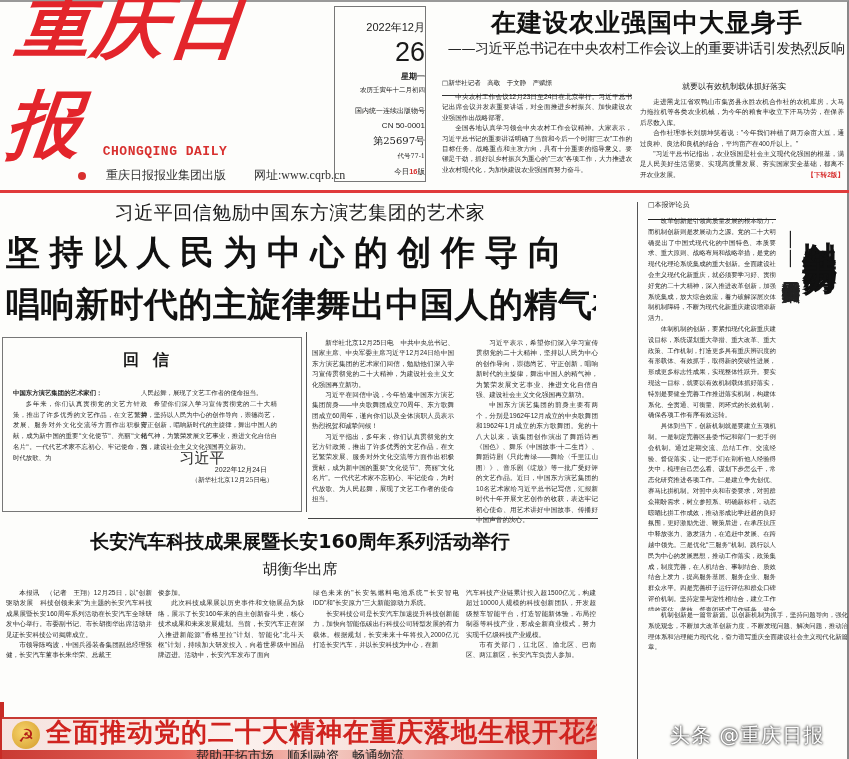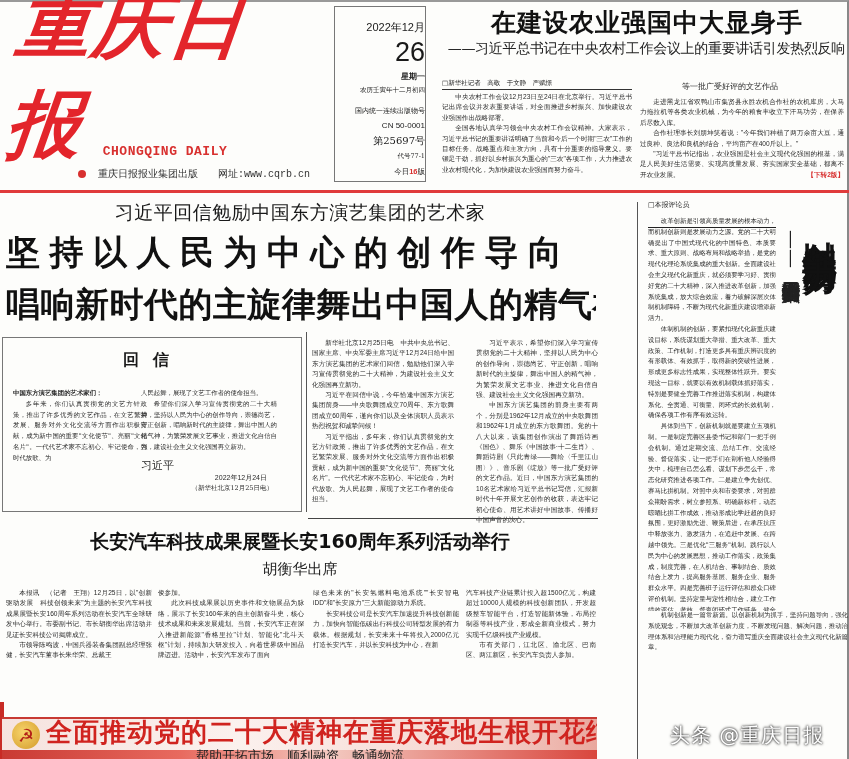--- a/index.html
+++ b/index.html
@@ -3,59 +3,59 @@
 <meta charset="utf-8">
 <style>
 *{box-sizing:border-box;margin:0;padding:0}
 html,body{width:849px;height:759px;overflow:hidden;background:#fff}
 body{position:relative;font-family:"DejaVu Serif","Liberation Serif",serif;color:#1a1a1a}
 .page{position:absolute;left:0;top:0;width:849px;height:759px;border-top:2px solid #999;border-right:2px solid #888;background:#fdfdfb}
 .abs{position:absolute}
 
 .logo{left:12px;top:14px;width:300px;height:120px;display:flex;align-items:center;justify-content:center;color:#e3252b;font-family:"DejaVu Serif",serif;font-size:74px;font-weight:bold;letter-spacing:2px;font-style:italic;transform:skewX(-6deg)}
 .logo-en{left:80px;top:142px;width:170px;text-align:center;color:#d8302f;font-family:Liberation Mono, monospace;font-size:13px;font-weight:bold;letter-spacing:0.5px}
-.publisher{left:78px;top:165px;font-family:Liberation Mono, monospace;font-size:10px;color:#333;display:flex;align-items:center;gap:12px}
+.publisher{left:78px;top:165px;font-family:Liberation Serif, serif;font-size:12px;color:#333;display:flex;align-items:center;gap:20px}
 .pub-logo{width:8px;height:8px;border-radius:50%;background:#d8302f;display:inline-block}
 .datebox{left:334px;top:4px;width:92px;height:176px;border:1.5px solid #777;display:flex;flex-direction:column;align-items:flex-end;font-family:"Liberation Sans",sans-serif}
 .datebox .ym{margin-top:13px;font-size:11px}
 .datebox .day{font-size:27px;line-height:30px;margin-top:2px}
 .datebox .wk{font-size:8px;font-weight:bold;margin-top:4px}
 .datebox .lunar{font-size:6.5px;margin-top:4px;font-family:"DejaVu Serif",serif}
 .datebox .reg{font-size:7px;margin-top:11px}
 .datebox .cn{font-size:8px;margin-top:5px}
 .datebox .iss{font-size:10px;margin-top:4px;font-family:"DejaVu Serif",serif}
 .datebox .code{font-size:6.5px;margin-top:4px;font-family:"DejaVu Serif",serif}
 .datebox .pages{font-size:7.5px;margin-top:6px}
 .datebox .pages b{color:#d8302f;font-weight:bold}
 .redrule{left:0;top:188px;width:849px;height:3px;background:#e03b3b}
 
 .top-head{left:447px;top:4px;width:400px;font-family:Liberation Sans, sans-serif;font-weight:bold;font-size:25px;letter-spacing:1px;text-align:center;color:#111}
 .top-sub{left:440px;top:38px;width:409px;font-size:14px;color:#222;white-space:nowrap;text-align:right;padding-right:4px;letter-spacing:-0.3px}
-.top-byline{left:442px;top:77px;width:190px;font-size:6.5px;border-bottom:1px solid #333;padding-bottom:1px}
+.top-byline{left:442px;top:77px;width:190px;font-size:6.5px;border-bottom:1px solid #333;padding-bottom:7px}
 .top-side{left:682px;top:79px;font-family:"Liberation Sans",sans-serif;font-size:8px;color:#222}
 .body-s{font-family:"Liberation Sans",sans-serif;font-size:6.6px;line-height:10.4px;color:#2a2a2a;text-align:justify}
 .body-serif{font-family:"DejaVu Serif",serif;font-size:6.4px;line-height:10.8px;color:#2a2a2a;text-align:justify}
 .ind{text-indent:2em}
 .more{color:#d8302f;font-weight:bold;float:right}
 
 .kicker{left:70px;top:198px;width:460px;text-align:center;font-size:19px;color:#1a1a1a;letter-spacing:0.5px}
 .mainhead1{left:6px;top:228px;width:590px;font-family:"DejaVu Sans",sans-serif;font-weight:bold;font-size:34px;letter-spacing:9.5px;white-space:nowrap;overflow:hidden;color:#111}
 .mainhead2{left:6px;top:280px;width:590px;font-family:"DejaVu Sans",sans-serif;font-weight:bold;font-size:34px;letter-spacing:0.5px;white-space:nowrap;overflow:hidden;color:#111}
 .letterbox{left:2px;top:335px;width:300px;height:175px;border:1.5px solid #777}
 .letter-title{left:0;top:12px;width:300px;text-align:center;font-family:Liberation Mono, monospace;font-weight:bold;font-size:16px;letter-spacing:14px}
 .letter-c1{left:10px;top:50px;width:134px}
 .letter-c2{left:138px;top:50px;width:136px}
-.sig{text-align:left;font-size:11px;margin-top:8px;padding-right:14px}
+.sig{text-align:center;font-size:15px;margin-top:0;padding-right:14px}
 .sigdate{text-align:right;font-family:"Liberation Sans",sans-serif;font-size:7px;padding-right:10px;margin-top:1px}
 .sigsrc{text-align:right;font-size:6.5px;padding-right:4px}
 .mid-col1{left:312px;top:336px;width:142px}
 .mid-col2{left:476px;top:336px;width:122px}
 .vline{width:1px;background:#555}
 
-.comm-label{left:648px;top:198px;width:128px;font-size:7px;border-bottom:1px solid #222;padding-bottom:17px}
+.comm-label{left:648px;top:198px;width:128px;font-size:7px;border-bottom:1px solid #222;padding-bottom:9px}
 .comm-body{left:648px;top:214px;width:128px}
 .comm-body2{left:648px;top:608px;width:200px}
 .comm-head{left:800px;top:212px;width:40px;font-family:"DejaVu Sans",sans-serif;font-weight:bold;font-size:34px;line-height:40px;writing-mode:vertical-rl;color:#111;letter-spacing:2px;height:380px}
 .comm-sub{left:778px;top:228px;width:24px;font-size:19px;line-height:20px;writing-mode:vertical-rl;color:#222;height:330px}
 
 .car-head{left:40px;top:527px;width:520px;text-align:center;font-family:"DejaVu Sans",sans-serif;font-weight:bold;font-size:19px;color:#111}
 .car-sub{left:180px;top:558px;width:240px;text-align:center;font-size:15px;color:#222}
 .car-c1{left:6px;top:586px;width:146px}
 .car-c2{left:158px;top:586px;width:146px}
 .car-c3{left:313px;top:586px;width:146px}
@@ -94,21 +94,21 @@
     <div class="pages"><span>今日</span><b>16</b><span>版</span></div>
   </div>
 
   <div class="abs top-head">在建设农业强国中大显身手</div>
   <div class="abs top-sub">——习近平总书记在中央农村工作会议上的重要讲话引发热烈反响</div>
   <div class="abs top-byline">□新华社记者　高敬　于文静　严赋憬</div>
   <div class="abs body-s" style="left:442px;top:90px;width:190px">
     <p class="ind">中央农村工作会议12月23日至24日在北京举行。习近平总书记出席会议并发表重要讲话，对全面推进乡村振兴、加快建设农业强国作出战略部署。</p>
     <p class="ind">全国各地认真学习领会中央农村工作会议精神。大家表示，习近平总书记的重要讲话明确了当前和今后一个时期"三农"工作的目标任务、战略重点和主攻方向，具有十分重要的指导意义。要铆足干劲，抓好以乡村振兴为重心的"三农"各项工作，大力推进农业农村现代化，为加快建设农业强国而努力奋斗。</p>
   </div>
-  <div class="abs top-side">等一批广受好评的文艺作品</div>
+  <div class="abs top-side">就要以有效机制载体抓好落实</div>
   <div class="abs body-s" style="left:640px;top:95px;width:204px">
     <p class="ind">走进黑龙江省双鸭山市集贤县永胜农机合作社的农机库房，大马力拖拉机等各类农业机械，为今年的粮食丰收立下汗马功劳，在保养后尽数入库。</p>
     <p class="ind">合作社理事长刘朋坤笑着说："今年我们种植了两万余亩大豆，通过良种、良法和良机的结合，平均亩产在400斤以上。"</p>
     <p class="ind"><span>"习近平总书记指出，农业强国是社会主义现代化强国的根基，满足人民美好生活需要、实现高质量发展、夯实国家安全基础，都离不开农业发展。</span><span class="more">【下转2版】</span></p>
   </div>
 
   <div class="abs redrule"></div>
 
   <div class="abs kicker">习近平回信勉励中国东方演艺集团的艺术家</div>
   <div class="abs mainhead1">坚持以人民为中心的创作导向</div>

